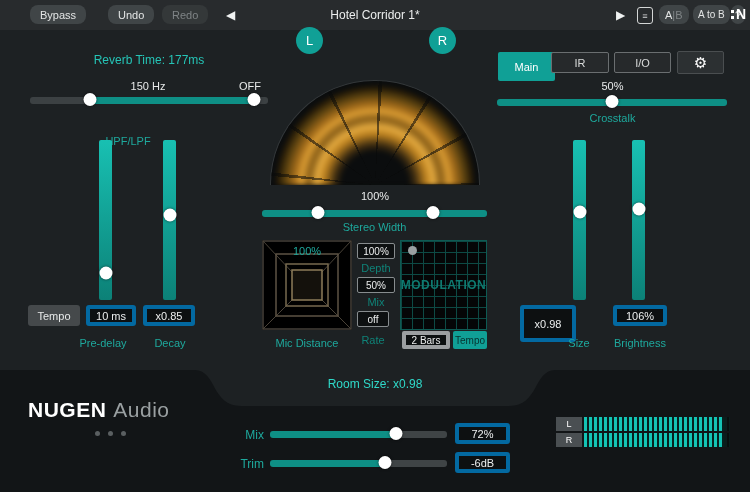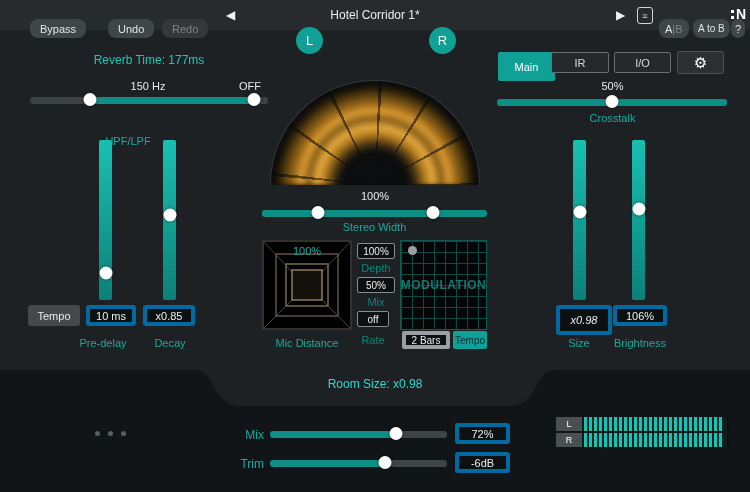--- a/index.html
+++ b/index.html
@@ -1,19 +1,19 @@
 <!DOCTYPE html>
 <html><head>
 <meta charset="utf-8">
 <style>
   html,body{margin:0;padding:0;background:#000;}
   .app{position:relative;width:750px;height:492px;background:#1d2123;font-family:"Liberation Sans",sans-serif;overflow:hidden;-webkit-font-smoothing:antialiased;}
   
   .topbar{position:absolute;top:0;left:0;width:750px;height:30px;background:#282b2d;}
-  .tb-btn{position:absolute;top:19px;height:19px;background:#404547;color:#e3e5e5;font-size:11px;border-radius:8px;display:flex;align-items:center;justify-content:center;padding:0 10px;cursor:pointer;}
+  .tb-btn{position:absolute;top:5px;height:19px;background:#404547;color:#e3e5e5;font-size:11px;border-radius:8px;display:flex;align-items:center;justify-content:center;padding:0 10px;cursor:pointer;}
   .tb-btn.dim{background:#343839;color:#7f8486;}
   .tb-arrow{position:absolute;top:7px;color:#f0f2f2;font-size:12px;cursor:pointer;line-height:16px;}
   .tb-title{position:absolute;left:280px;width:190px;top:8px;text-align:center;color:#eceeee;font-size:12px;}
   .tb-menu{position:absolute;top:7px;width:14px;height:15px;border:1px solid #d4d6d6;border-radius:3px;color:#d4d6d6;font-size:9px;display:flex;align-items:center;justify-content:center;cursor:pointer;}
   .tb-logo{position:absolute;top:6px;right:4px;display:flex;align-items:center;gap:2px;}
   .tb-logo .dots{display:flex;flex-direction:column;gap:3px;}
   .tb-logo .dots i{width:3px;height:3px;background:#fff;display:block;}
   .tb-logo .n{color:#fff;font-size:14px;font-weight:bold;}
   .ab-b{color:#7f8486;}
   
@@ -172,31 +172,34 @@
   </div>
   <div class="lbl" style="left:540px;width:145px;top:112px;">Crosstalk</div>
 
   <div class="vslider" style="left:573px;top:140px;height:160px;">
     <div class="handle" style="top:45%;"></div>
   </div>
   <div class="vslider" style="left:632px;top:140px;height:160px;">
     <div class="handle" style="top:43%;"></div>
   </div>
 
-  <div class="btn-dark" style="left:556px;top:305px;width:56px;height:30px;font-style:italic;">x0.98</div>
+  <div class="btn-dark" style="left:520px;top:305px;width:56px;height:37px;">x0.98</div>
   <div class="btn-dark" style="left:613px;top:305px;width:54px;height:21px;">106%</div>
   <div class="lbl" style="left:551px;width:56px;top:337px;">Size</div>
   <div class="lbl" style="left:605px;width:70px;top:337px;">Brightness</div>
 
   <div class="bottom"></div>
   <svg class="tabshape" viewBox="0 0 360 36" preserveAspectRatio="none">
     <path d="M0,0 C22,1 16,36 46,36 L314,36 C344,36 338,1 360,0 Z" fill="#1d2123"></path>
   </svg>
   <div class="roomsize">Room Size: x0.98</div>
 
+  <div class="brand">
+    <span class="b1">NUGEN</span><span class="b2">Audio</span>
+  </div>
   <div class="dots3">
       <i></i>
       <i></i>
       <i></i>
     </div>
 
   <div class="lbl" style="left:232px;width:32px;top:428px;font-size:12px;text-align:right;">Mix</div>
   <div class="hslider" style="left:270px;top:427px;width:177px;">
     <div class="track" style="background:linear-gradient(90deg,#0e8f85 0 71%,#3f4446 71%);"></div>
     <div class="handle" style="left:71%;"></div>

